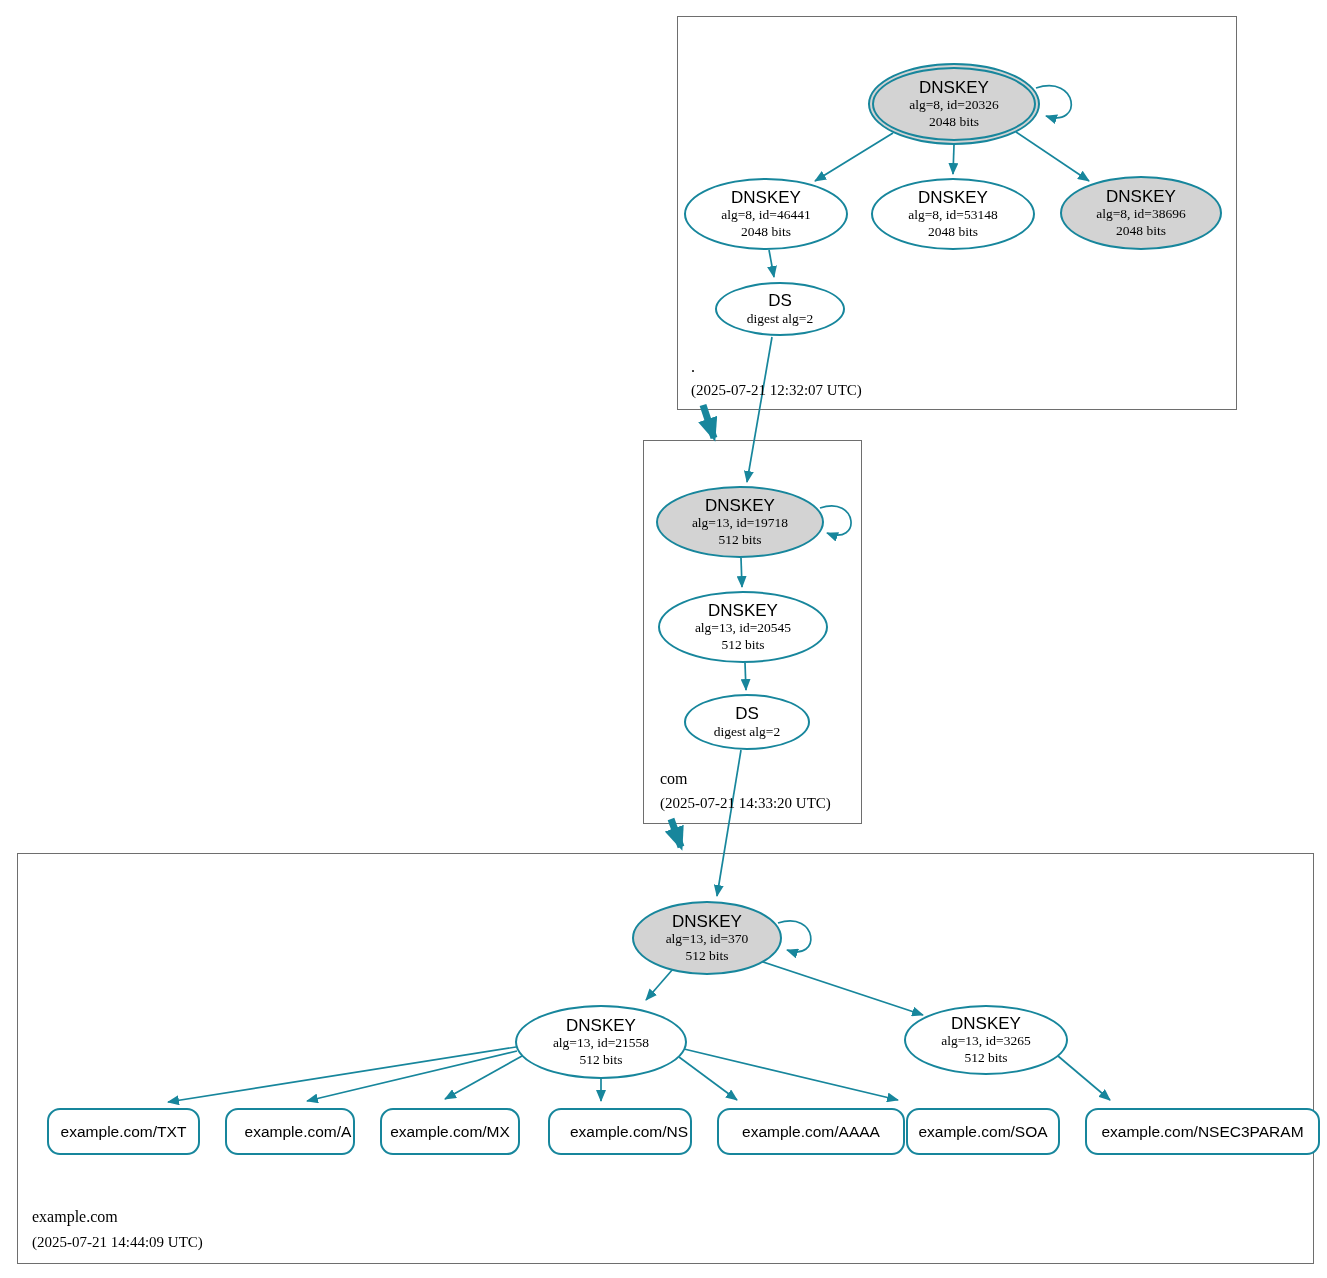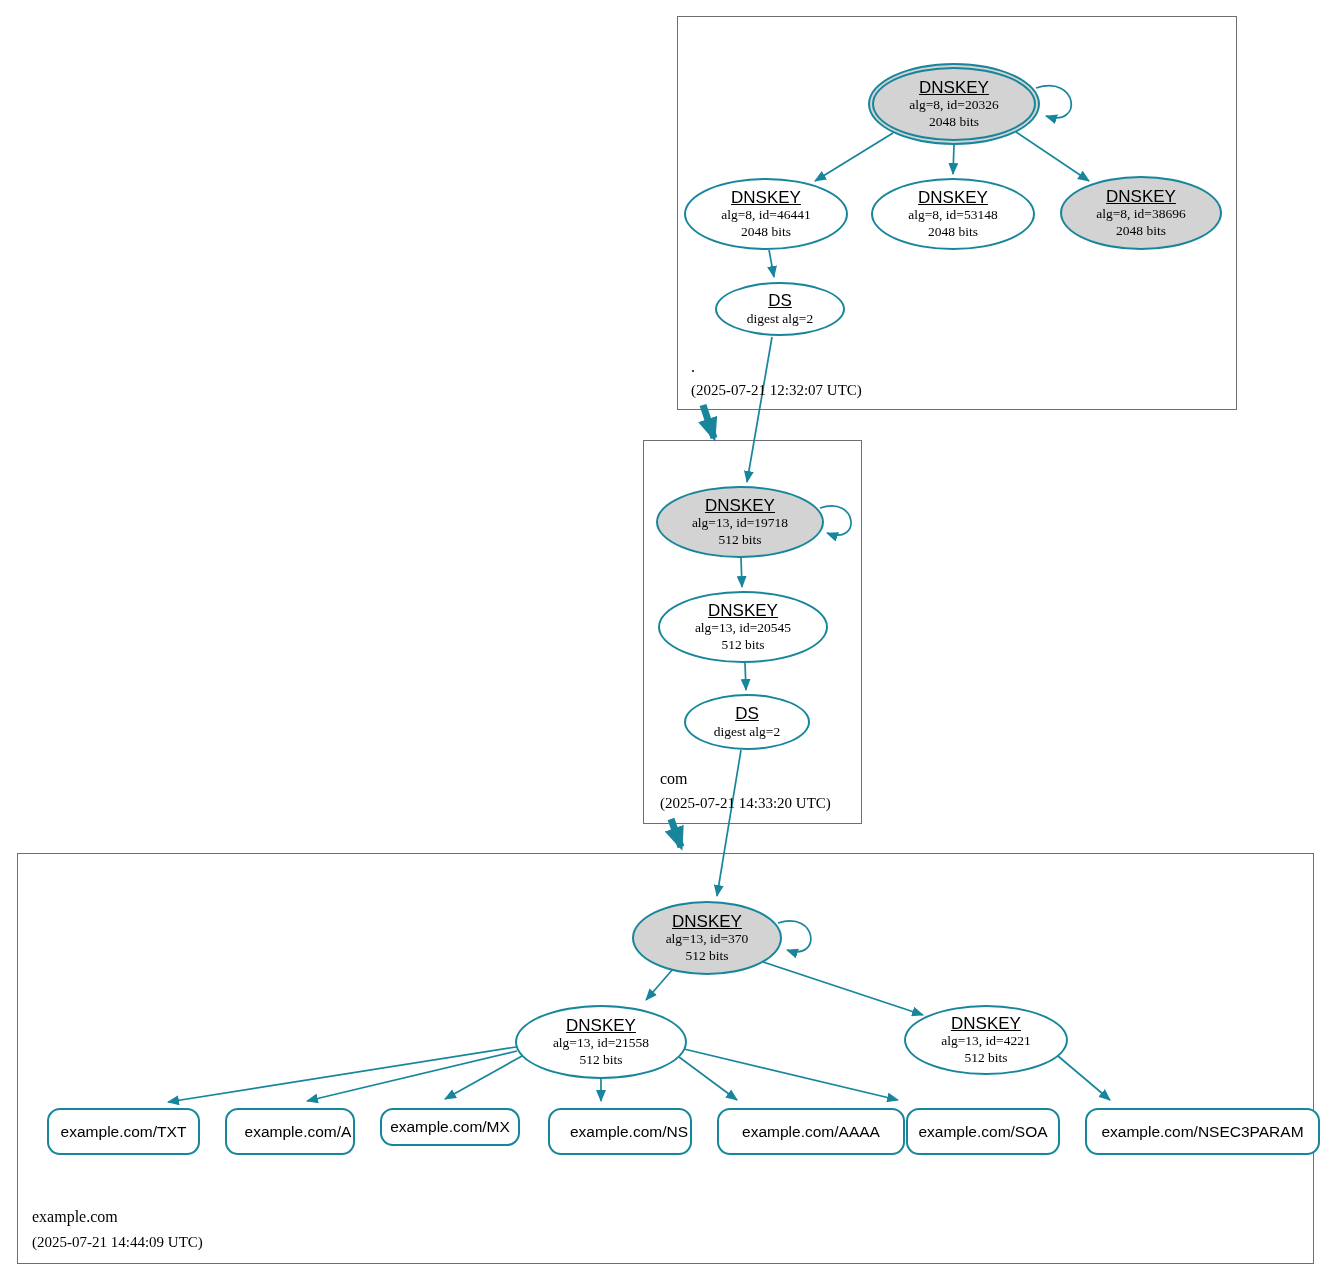--- a/index.html
+++ b/index.html
@@ -7,21 +7,21 @@
           font-family:"Liberation Sans",sans-serif;color:#000;}
   .zone-box{position:absolute;border:1px solid #6e6e6e;background:transparent;}
   #edges{position:absolute;left:0;top:0;pointer-events:none;}
   .node{position:absolute;box-sizing:border-box;border:2px solid #17869c;border-radius:50%;
         background:#ffffff;display:flex;flex-direction:column;align-items:center;justify-content:center;
         text-align:center;}
   .node.gray{background:#d3d3d3;}
   .node.double{border-width:2px;}
   .ring{position:absolute;inset:2px;border:2px solid #17869c;border-radius:50%;
         display:flex;flex-direction:column;align-items:center;justify-content:center;text-align:center;}
-  .ntitle{font:17px "Liberation Sans",sans-serif;line-height:1.15;text-decoration:underline;}
+  .ntitle{font:17px "Liberation Sans",sans-serif;line-height:1.15;}
   .nattr{font:13.5px "Liberation Serif",serif;line-height:1.22;}
   .rrset{position:absolute;box-sizing:border-box;border:2px solid #17869c;border-radius:13px;
          background:#ffffff;display:flex;align-items:center;justify-content:center;
          font:15.5px "Liberation Sans",sans-serif;margin-left:20px;}
   .zlabel{position:absolute;font:16px "Liberation Serif",serif;}
   .zts{position:absolute;font:15px "Liberation Serif",serif;}
 </style>
 </head>
 <body>
 
@@ -120,31 +120,31 @@
     <span class="nattr">alg=13, id=370</span>
     <span class="nattr">512 bits</span>
   </div>
   <div class="node" style="left:515px;top:1005px;width:172px;height:74px;">
     <span class="ntitle">DNSKEY</span>
     <span class="nattr">alg=13, id=21558</span>
     <span class="nattr">512 bits</span>
   </div>
   <div class="node" style="left:904px;top:1005px;width:164px;height:70px;">
     <span class="ntitle">DNSKEY</span>
-    <span class="nattr">alg=13, id=4221</span>
+    <span class="nattr">alg=13, id=3265</span>
     <span class="nattr">512 bits</span>
   </div>
 
   <div class="rrset" style="left:27px;top:1108px;width:153px;height:47px;">
     <span>example.com/TXT</span>
   </div>
   <div class="rrset" style="left:205px;top:1108px;width:130px;height:47px;padding-left:16px;">
     <span>example.com/A</span>
   </div>
-  <div class="rrset" style="left:360px;top:1108px;width:140px;height:38px;">
+  <div class="rrset" style="left:360px;top:1108px;width:140px;height:47px;">
     <span>example.com/MX</span>
   </div>
   <div class="rrset" style="left:528px;top:1108px;width:144px;height:47px;padding-left:18px;">
     <span>example.com/NS</span>
   </div>
   <div class="rrset" style="left:697px;top:1108px;width:188px;height:47px;">
     <span>example.com/AAAA</span>
   </div>
   <div class="rrset" style="left:886px;top:1108px;width:154px;height:47px;">
     <span>example.com/SOA</span>

